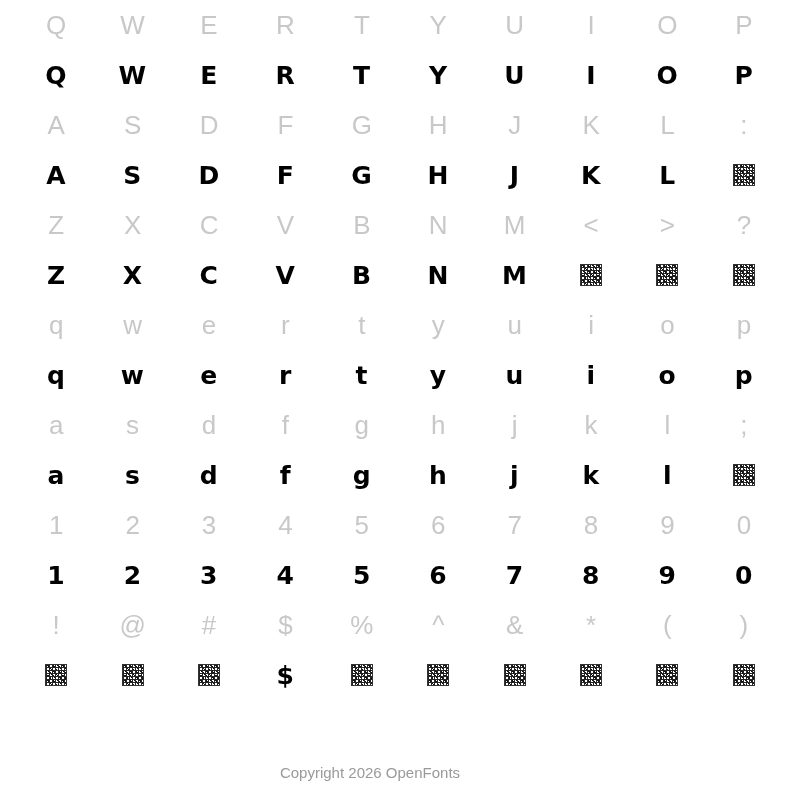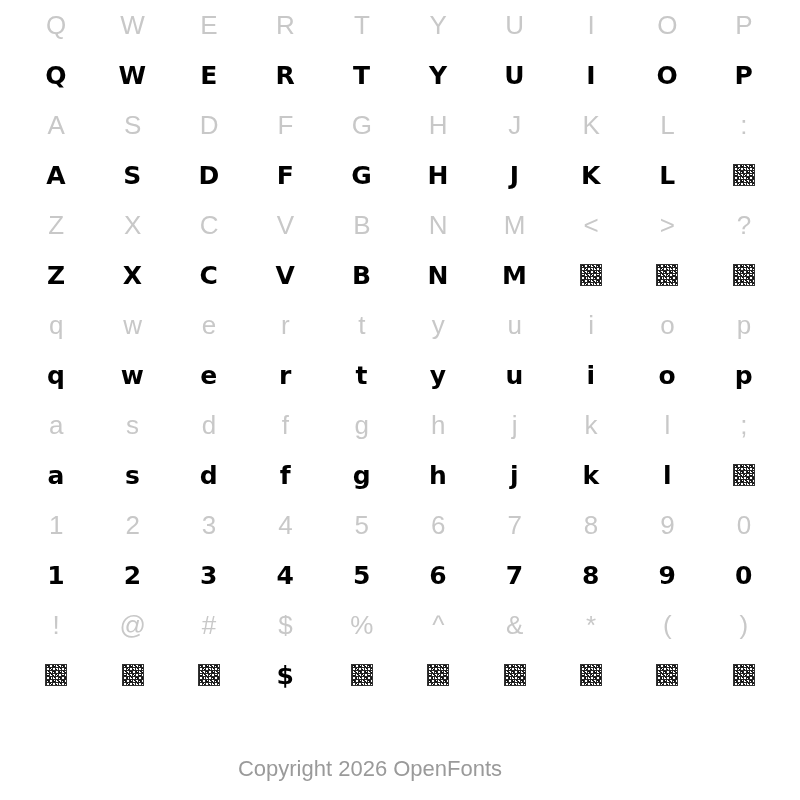--- a/index.html
+++ b/index.html
@@ -74,21 +74,21 @@
     position: absolute;
     left: 0;
     bottom: 18px;
     width: 100%;
     text-align: center;
     padding-right: 60px;
     box-sizing: border-box;
   }
   #footer .copy {
     color: #9a9a9a;
-    font-size: 22px;
+    font-size: 15px;
     font-family: "Liberation Sans", sans-serif;
   }
 </style>
 </head>
 <body>
 
 <div id="sheet">
     <div class="row key">
       <div class="cell">Q</div>
       <div class="cell">W</div>

